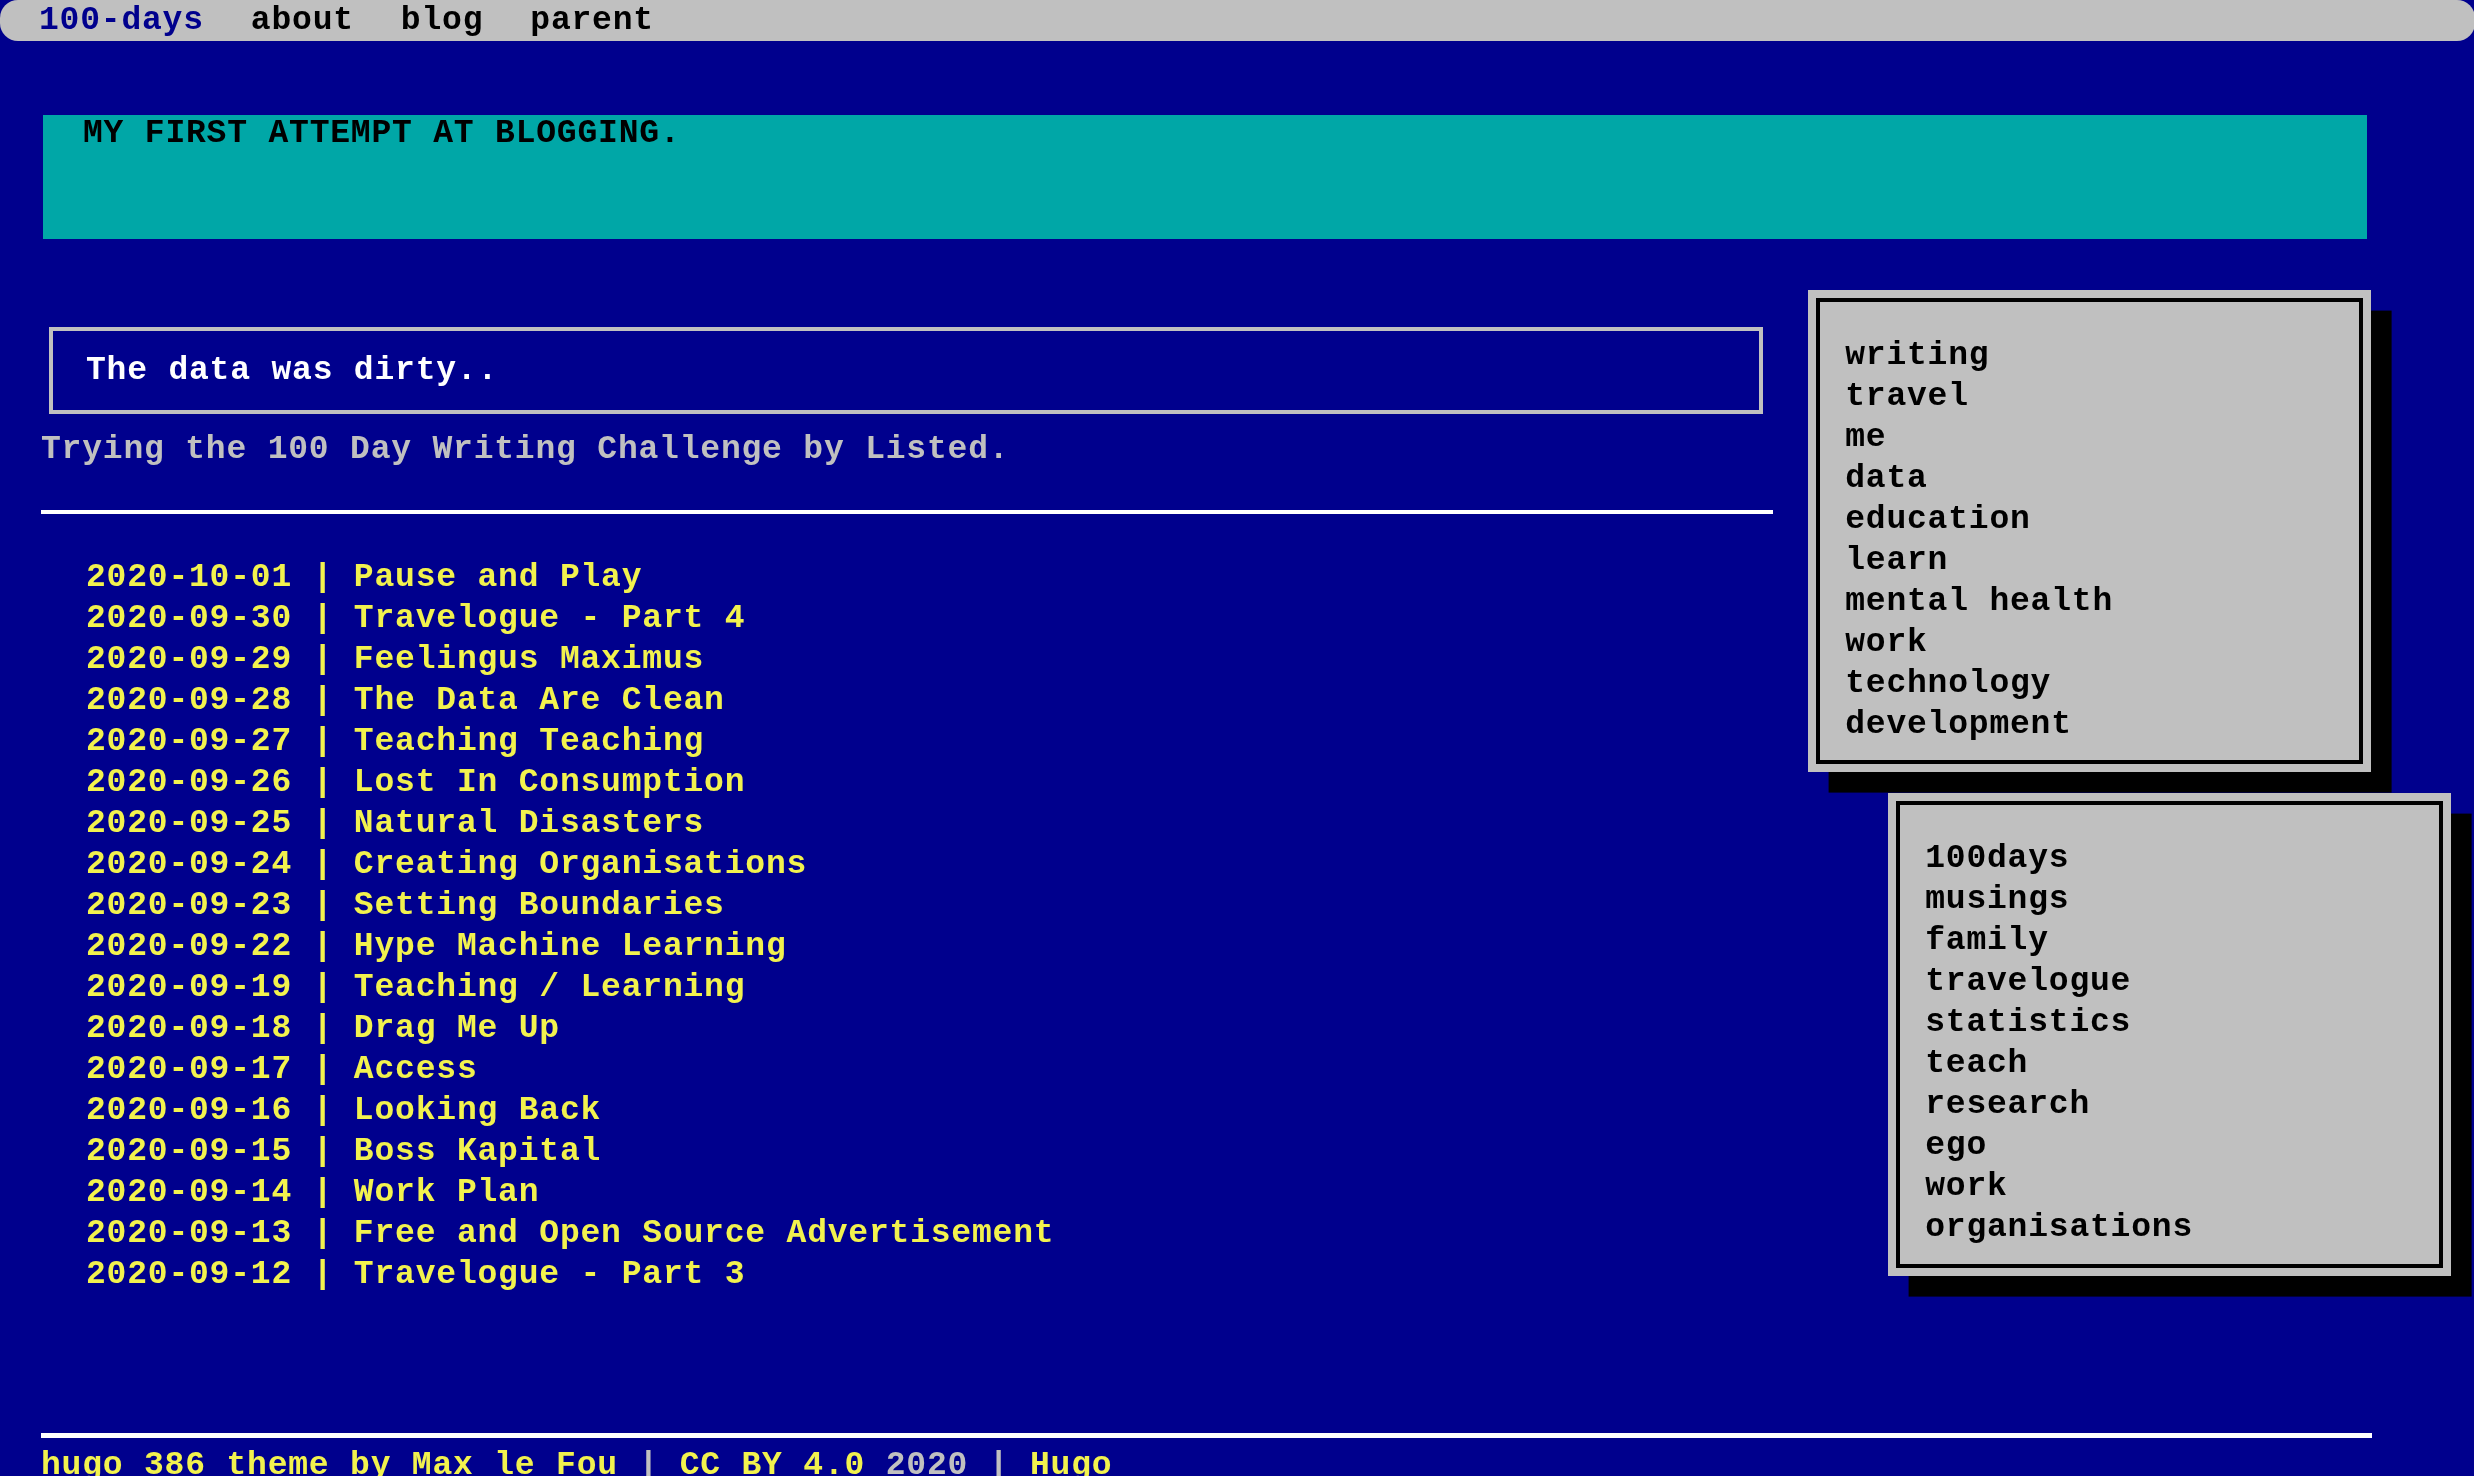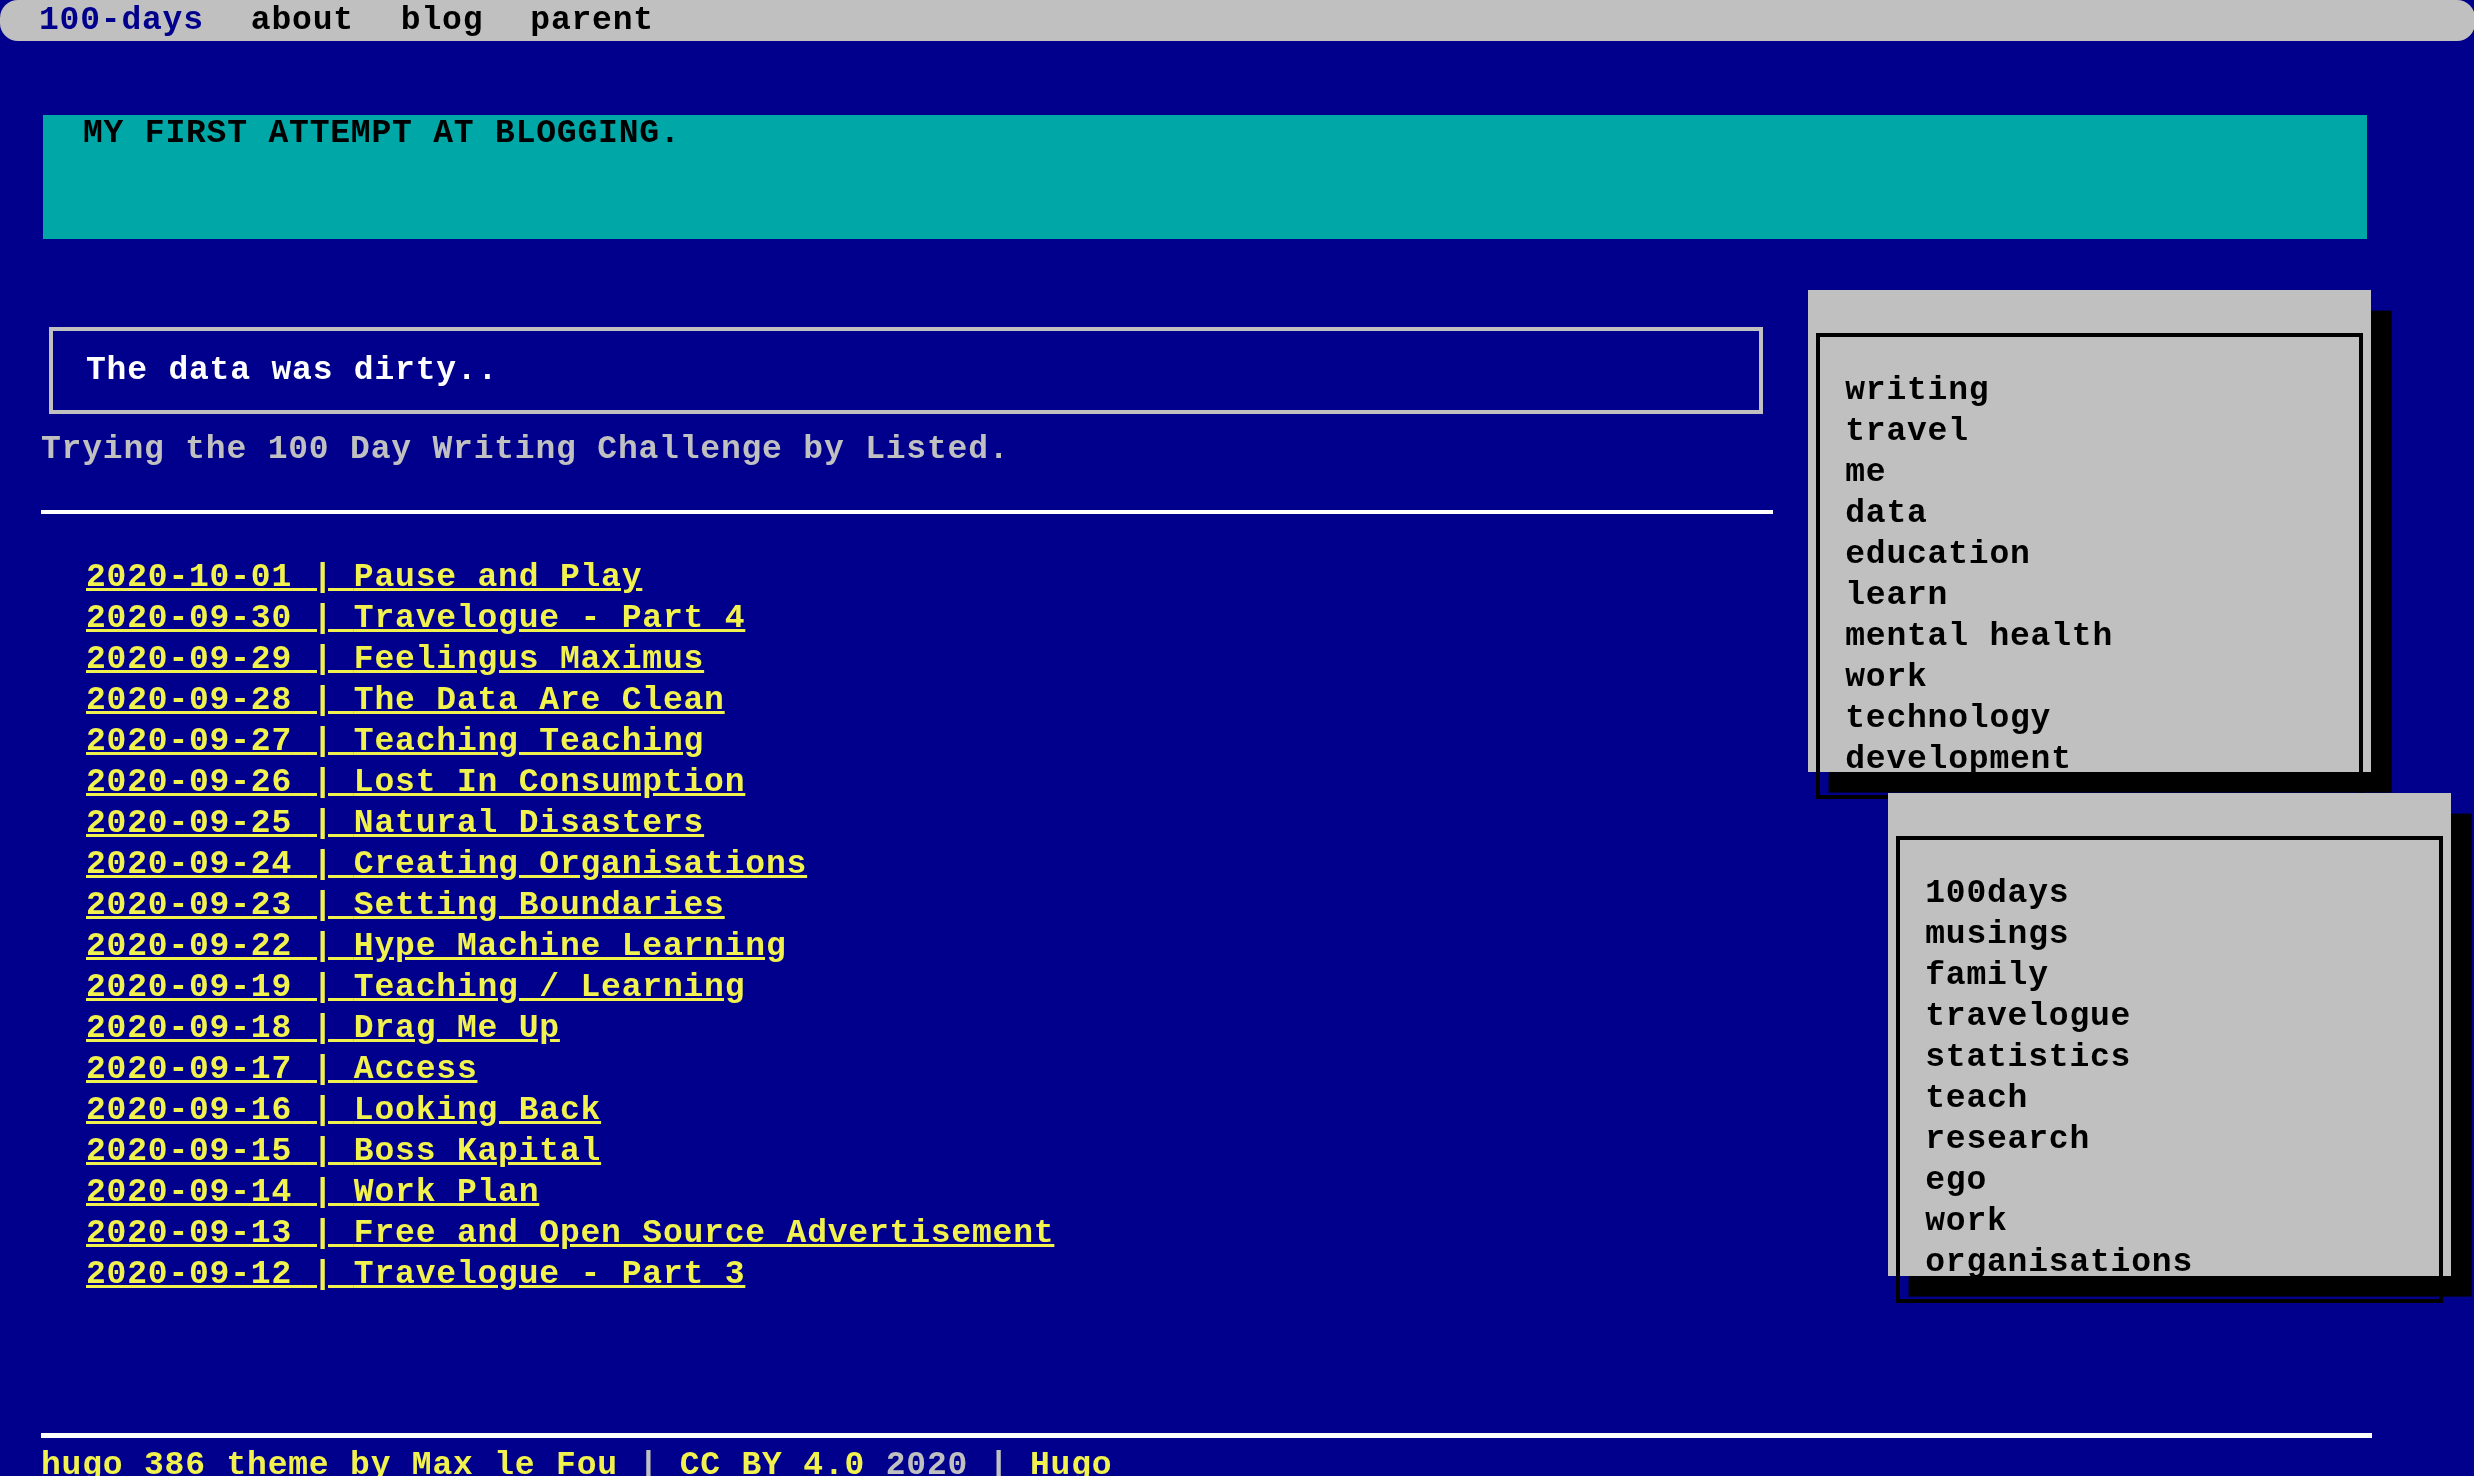--- a/index.html
+++ b/index.html
@@ -47,33 +47,32 @@
 
   .hr1 { position:absolute; left:41px; top:510px;  width:1732px; height:4.1px; background:#fff; }
   .hr2 { position:absolute; left:41px; top:1433px; width:2331px; height:5px; background:#fff; }
 
   
   .posts {
     position:absolute; left:41px; top:557px; width:1765px;
     list-style:none; padding-left:45px;
     font-size:33px; line-height:41px;
     color:var(--yellow,#f2f24e);
-    text-decoration:underline;
   }
   .posts li { white-space:pre; }
   .posts a  { color:var(--yellow,#f2f24e); text-decoration:none; }
 
   
   .tagbox {
     position:absolute; background:var(--silver,#c0c0c0);
     box-shadow:20.6px 20.6px 0 0 #000; padding:8.2px;
   }
   .tagbox.box1 { left:1808px; top:290px; width:563px; height:482px; }
   .tagbox.box2 { left:1888px; top:793px; width:563px; height:483px; }
-  .tagbox .inner { width:100%; height:100%; border:4.1px solid #000; padding:33px 0 0 25px;margin-top:35px; }
+  .tagbox .inner { width:100%; height:100%; border:4.1px solid #000; padding:33px 0 0 25px; }
   .tagbox ul { list-style:none; font-size:33px; line-height:41px; }
   .tagbox a  { color:#000; text-decoration:none; }
 
   
   .footer { position:absolute; left:41px; top:1445px; font-size:33px; line-height:41px; white-space:pre; }
   .footer .f-link  { color:var(--yellow,#f2f24e); text-decoration:none; }
   .footer .f-plain { color:var(--silver,#c0c0c0); }
 </style>
 </head>
 <body style="--navy: #00008d; --silver: #c0c0c0; --teal: #00a7a7; --yellow: #f2f24e;">

